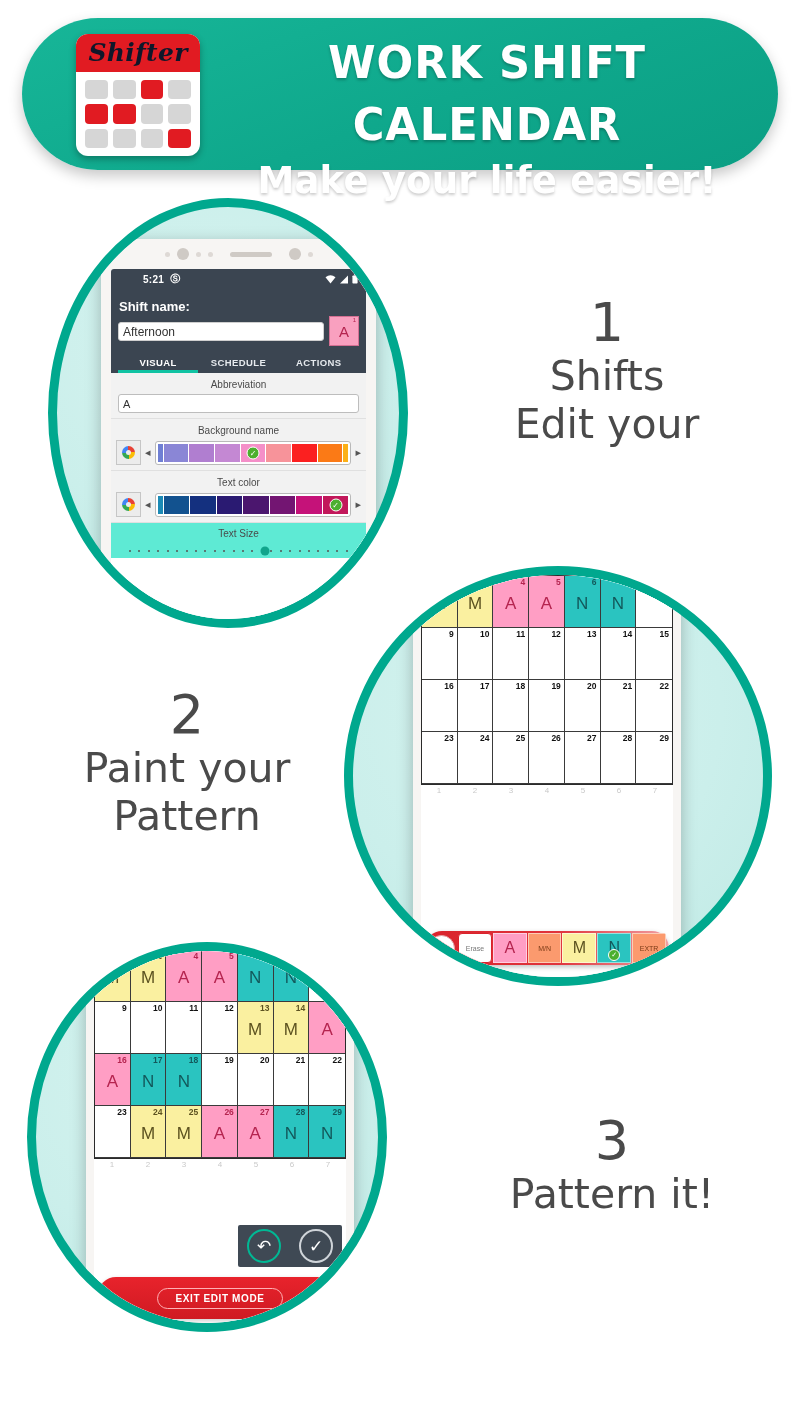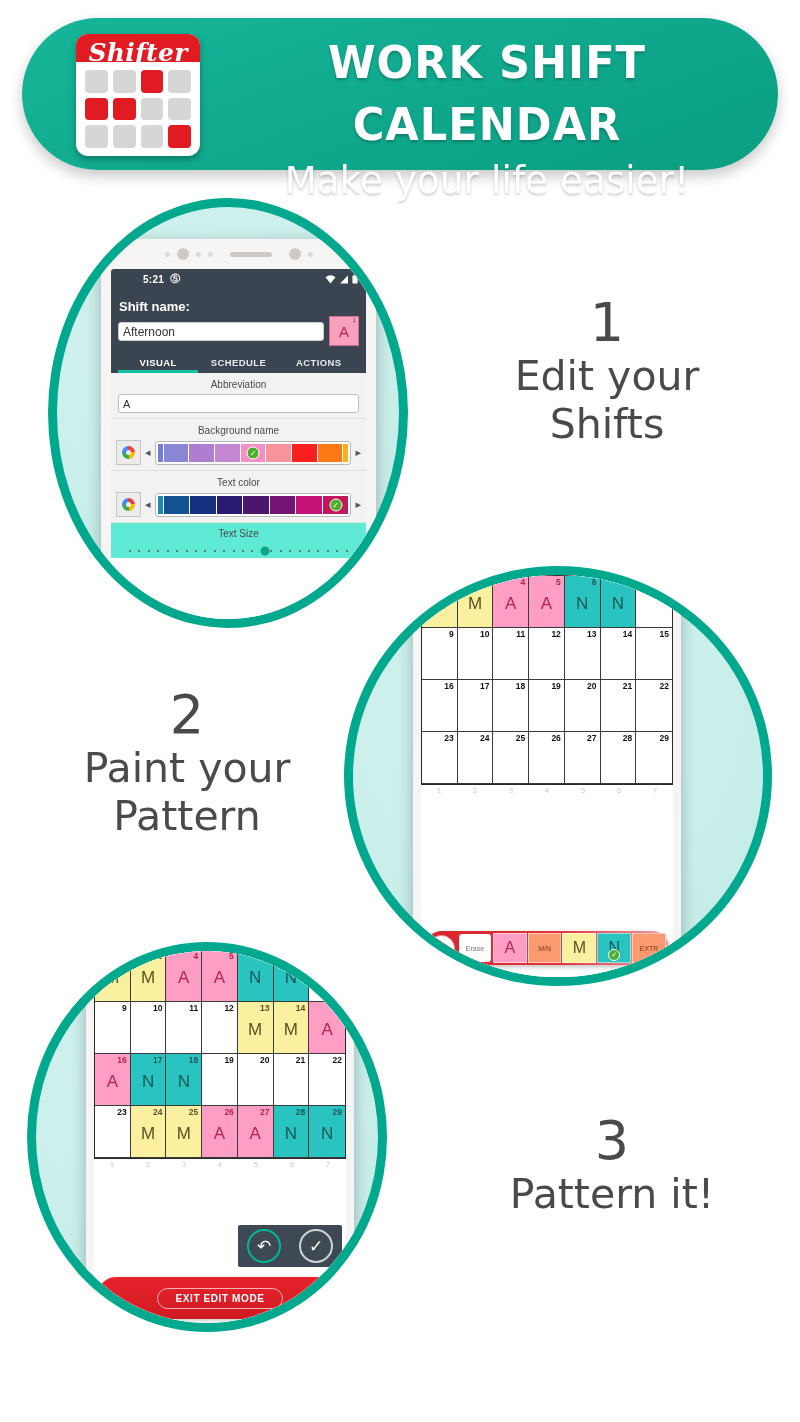--- a/index.html
+++ b/index.html
@@ -19,42 +19,42 @@
     box-shadow: 0 6px 14px rgba(0,0,0,.22);
     display: flex; align-items: center;
   }
   .banner-logo {
     position: absolute; left: 54px; top: 16px; width: 124px; height: 122px;
     background: #fff; border-radius: 12px; overflow: hidden;
     box-shadow: 0 3px 7px rgba(0,0,0,.3);
     display:flex; flex-direction:column;
   }
   .logo-top {
-    background: #e11b22; height: 28px; color: #ffffff;
+    background: #e11b22; height: 38px; color: #0f172a;
     font-family: "DejaVu Serif", serif; font-style: italic; font-weight: 700;
     font-size: 25px; line-height: 38px; text-align: center; letter-spacing: .3px;
   }
   .logo-grid {
     flex: 1; display: grid; grid-template-columns: repeat(4, 1fr);
     grid-template-rows: repeat(3, 1fr); gap: 5px; padding: 8px 9px;
   }
   .logo-cell { background: #d6d6d6; border-radius: 4px; }
   .logo-cell.red { background: #e11b22; }
 
   .banner-text {
     position: absolute; left: 196px; top: 14px; right: 22px; text-align: center;
   }
   .banner-title {
     color: #fff; font-family: "DejaVu Sans", sans-serif; font-weight: 700;
     font-size: 45px; letter-spacing: 1px; line-height: 62px;
     text-shadow: 0 2px 3px rgba(0,0,0,.25);
     transform: scaleX(.96);
   }
   .banner-sub {
-    color: #fff; font-family: "DejaVu Sans", sans-serif; font-weight: 400;
+    color: #fff; font-family: "DejaVu Sans", sans-serif; font-weight: 700;
     font-size: 37px; line-height: 50px; letter-spacing: .2px;
     text-shadow: 0 2px 3px rgba(0,0,0,.2);
   }
 
   
   .circle {
     position: absolute; border-radius: 50%;
     border: 9px solid #00a88e;
     background: radial-gradient(circle at 42% 34%, #d5f3ef 0%, #cbefeb 55%, #bfe9e4 100%);
     overflow: hidden;
@@ -663,22 +663,22 @@
         </div>
         <div class="exit-bar">
           <span class="exit-pill">EXIT EDIT MODE</span>
         </div>
       </div>
     </div>
   </div>
 
   <div class="step s1">
     <div class="step-num">1</div>
+    <div class="step-txt">Shifts</div>
     <div class="step-txt">Edit your</div>
-    <div class="step-txt">Shifts</div>
   </div>
 
   <div class="step s2">
     <div class="step-num">2</div>
     <div class="step-txt">Paint your</div>
     <div class="step-txt">Pattern</div>
   </div>
 
   <div class="step s3">
     <div class="step-num">3</div>

